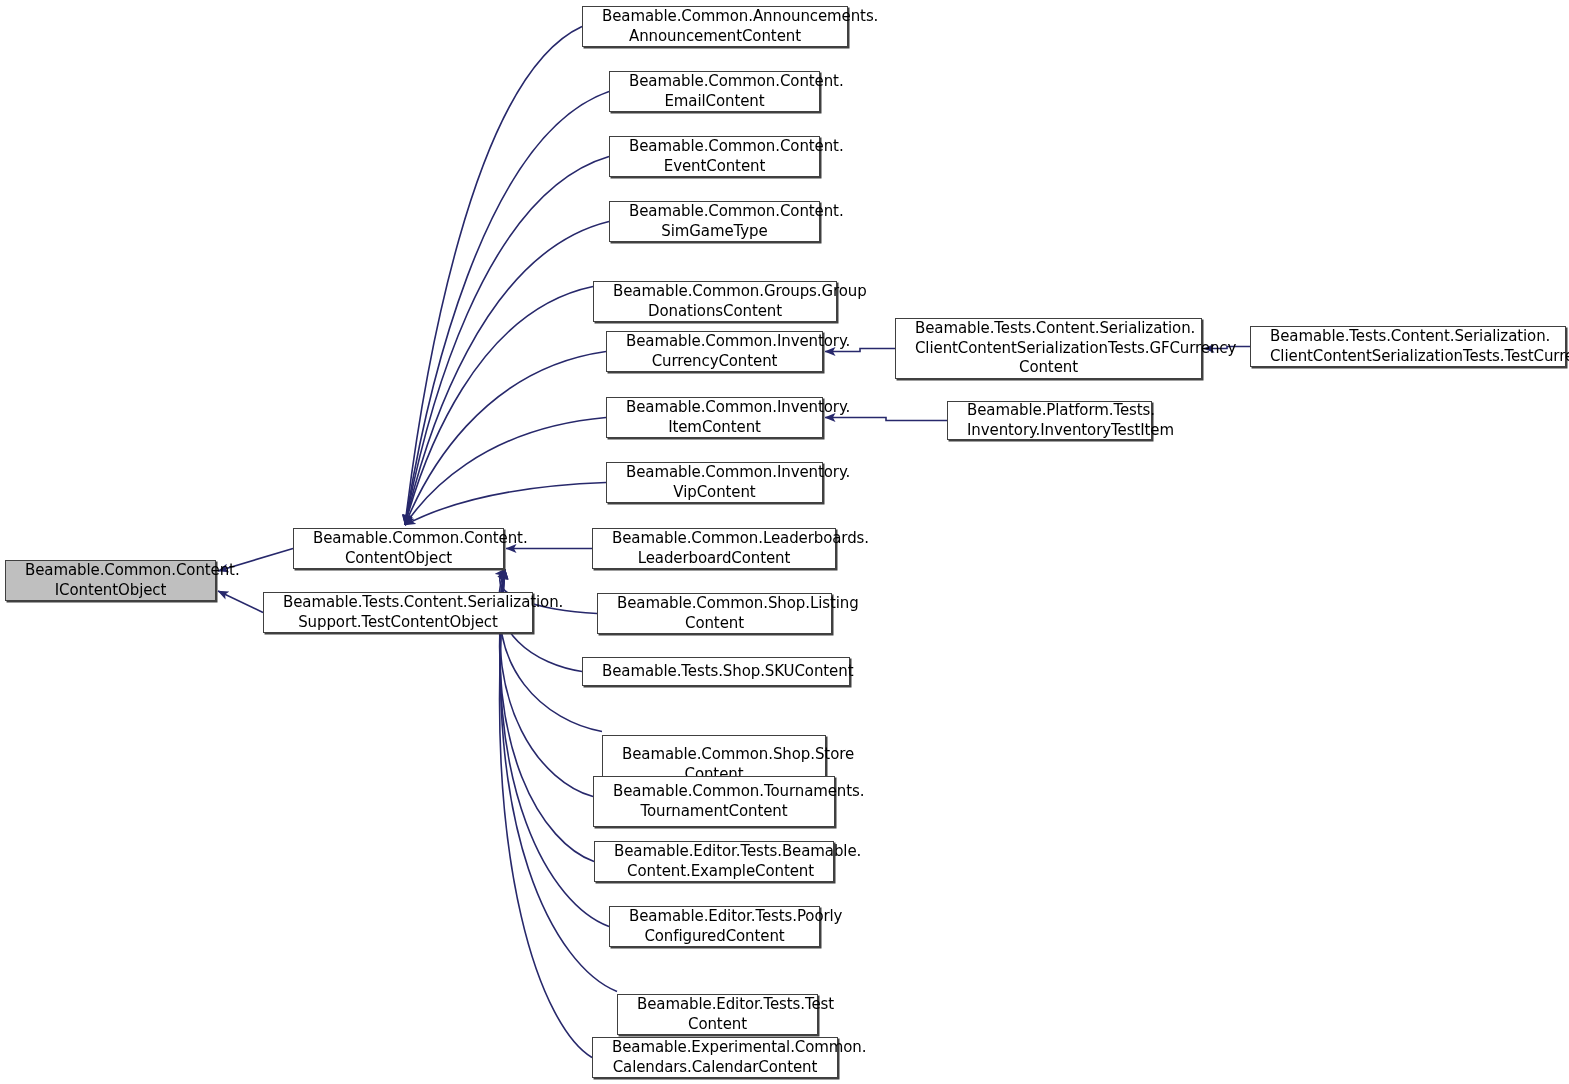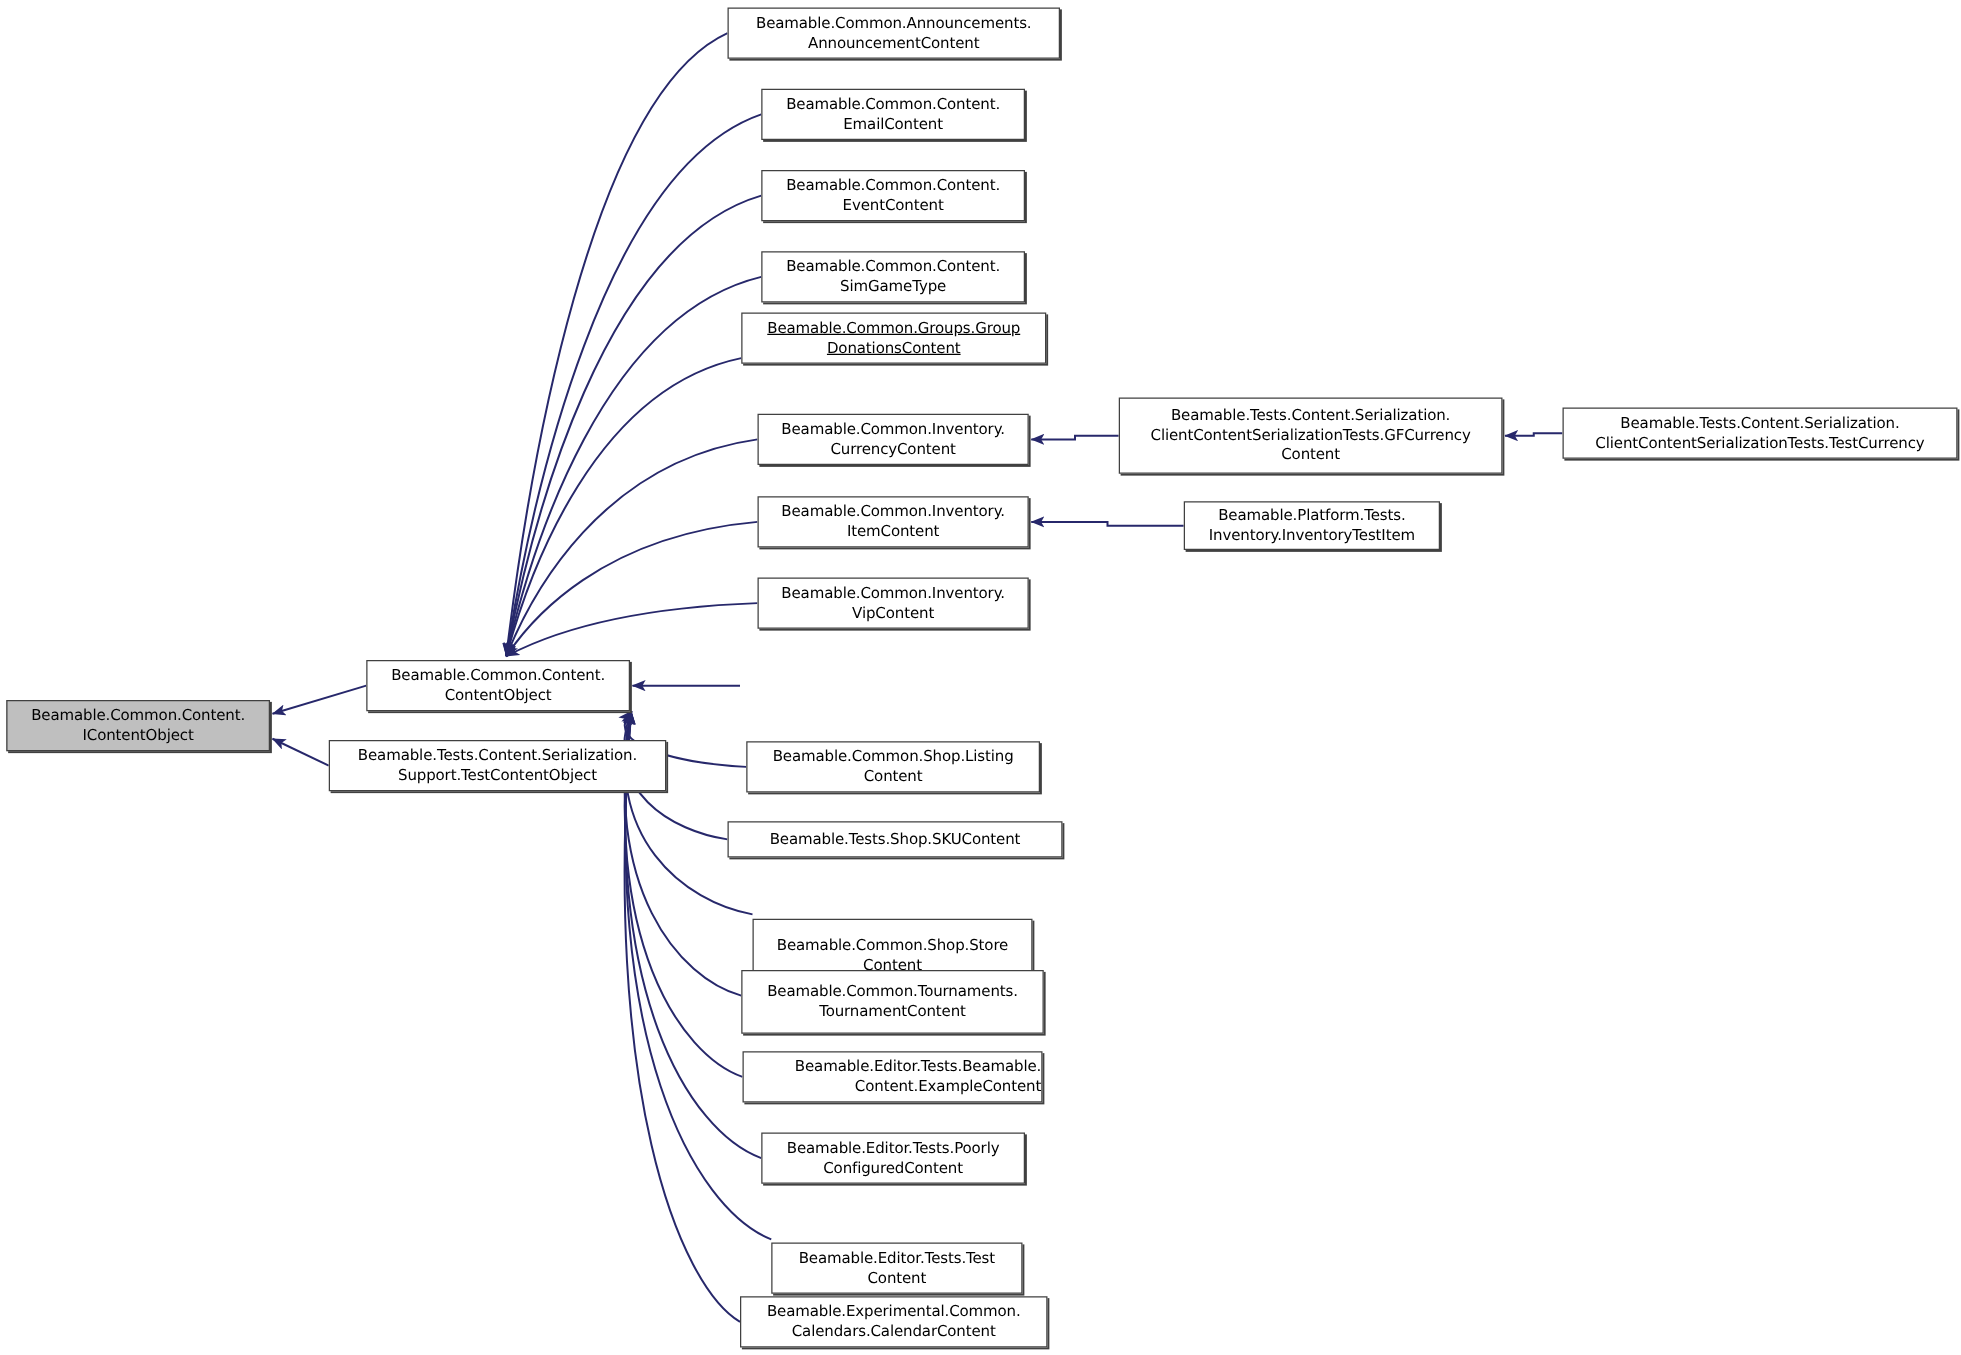--- a/index.html
+++ b/index.html
@@ -27,24 +27,24 @@
   .node {
     position: absolute;
     box-sizing: border-box;
     border: 1px solid #404040;
     background: #ffffff;
     color: #000000;
     display: flex;
     align-items: center;
     justify-content: center;
     text-align: center;
-    font-size: 12px;
+    font-size: 15px;
     line-height: 1.32;
     letter-spacing: -0.1px;
-    padding: 0 0;
+    padding: 0 19px;
     box-shadow: 1.5px 1.5px 0 0 #404040;
   }
   .node.highlight {
     background: #bfbfbf;
   }
   .node-label {
     display: block;
     width: 100%;
     white-space: pre-line;
   }
@@ -103,35 +103,39 @@
 EmailContent</span>
     </div>
     <div class="node" style="left: 609px; top: 136px; width: 211px; height: 41px;">
       <span class="node-label">Beamable.Common.Content.
 EventContent</span>
     </div>
     <div class="node" style="left: 609px; top: 201px; width: 211px; height: 41px;">
       <span class="node-label">Beamable.Common.Content.
 SimGameType</span>
     </div>
-    <div class="node" style="left: 593px; top: 250px; width: 244px; height: 41px; text-decoration: underline;">
+    <div class="node" style="left: 593px; top: 281px; width: 244px; height: 41px;">
       <span class="node-label">Beamable.Common.Groups.Group
 DonationsContent</span>
     </div>
     <div class="node" style="left: 606px; top: 331px; width: 217px; height: 41px;">
       <span class="node-label">Beamable.Common.Inventory.
 CurrencyContent</span>
     </div>
     <div class="node" style="left: 606px; top: 397px; width: 217px; height: 41px;">
       <span class="node-label">Beamable.Common.Inventory.
 ItemContent</span>
     </div>
     <div class="node" style="left: 606px; top: 462px; width: 217px; height: 41px;">
       <span class="node-label">Beamable.Common.Inventory.
 VipContent</span>
+    </div>
+    <div class="node" style="left: 592px; top: 528px; width: 244px; height: 41px;">
+      <span class="node-label">Beamable.Common.Leaderboards.
+LeaderboardContent</span>
     </div>
     <div class="node" style="left: 597px; top: 593px; width: 235px; height: 41px;">
       <span class="node-label">Beamable.Common.Shop.Listing
 Content</span>
     </div>
     <div class="node" style="left: 582px; top: 657px; width: 268px; height: 29px;">
       <span class="node-label">Beamable.Tests.Shop.SKUContent</span>
     </div>
     <div class="node" style="left: 602px; top: 711px; width: 224px; height: 59px; margin-top: 24px;">
       <span class="node-label">Beamable.Common.Shop.Store

